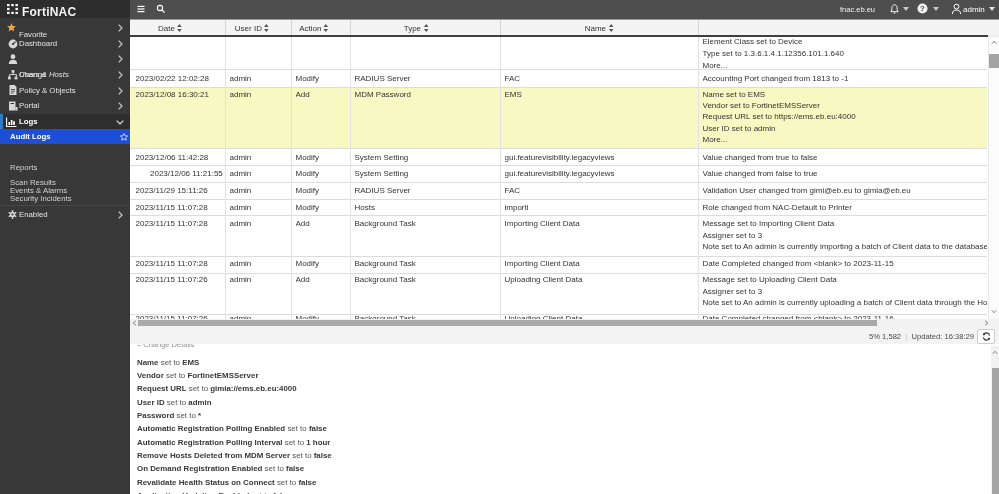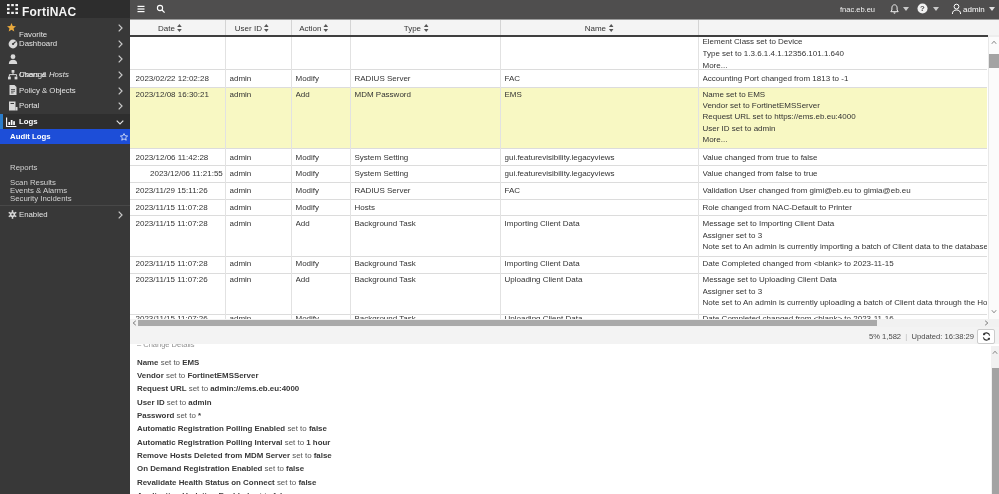--- a/index.html
+++ b/index.html
@@ -343,20 +343,23 @@
     </div>
     <div class="cell" style="left:99.5px;top:164.6px;width:61.5px;">
       <div>admin</div>
     </div>
     <div class="cell" style="left:165.5px;top:164.6px;width:54.5px;">
       <div>Modify</div>
     </div>
     <div class="cell" style="left:224.5px;top:164.6px;width:145.5px;">
       <div>Hosts</div>
     </div>
+    <div class="cell" style="left:374.5px;top:164.6px;width:193.5px;">
+      <div>importi</div>
+    </div>
     <div class="cell" style="left:572.5px;top:164.6px;width:385.5px;">
       <div>Role changed from NAC-Default to Printer</div>
     </div>
     <div class="abs" style="left:0;top:178px;width:857px;height:1px;background:#dcdcdc;"></div>
     <div class="cell" style="left:5.5px;top:181.3px;width:89.5px;">
       <div>2023/11/15 11:07:28</div>
     </div>
     <div class="cell" style="left:99.5px;top:181.3px;width:61.5px;">
       <div>admin</div>
     </div>
@@ -458,21 +461,21 @@
 <path d="M1.6 0.8 L1.3 3.6 L4 3.2 Z" fill="#333"></path>
 <path d="M8.4 9.2 L8.7 6.4 L6 6.8 Z" fill="#333"></path>
 </svg>
 
 <div class="abs" style="left:130px;top:344px;width:985px;height:150px;background:#fff;overflow:hidden;">
 <div class="abs" style="left:7px;top:-4.5px;font-size:7.5px;color:#909090;">– Change Details</div>
 </div>
 <div id="cdlines">
     <div class="cd-line" style="top:357.8px;"><b>Name</b> set to <b>EMS</b></div>
     <div class="cd-line" style="top:371.1px;"><b>Vendor</b> set to <b>FortinetEMSServer</b></div>
-    <div class="cd-line" style="top:384.40000000000003px;"><b>Request URL</b> set to <b>admin://ems.eb.eu:4000</b></div>
+    <div class="cd-line" style="top:384.40000000000003px;"><b>Request URL</b> set to <b>gimia://ems.eb.eu:4000</b></div>
     <div class="cd-line" style="top:397.70000000000005px;"><b>User ID</b> set to <b>admin</b></div>
     <div class="cd-line" style="top:411px;"><b>Password</b> set to <b>*</b></div>
     <div class="cd-line" style="top:424.3px;"><b>Automatic Registration Polling Enabled</b> set to <b>false</b></div>
     <div class="cd-line" style="top:437.6px;text-align:center;"><b>Automatic Registration Polling Interval</b> set to <b>1 hour</b></div>
     <div class="cd-line" style="top:450.90000000000003px;"><b>Remove Hosts Deleted from MDM Server</b> set to <b>false</b></div>
     <div class="cd-line" style="top:464.20000000000005px;"><b>On Demand Registration Enabled</b> set to <b>false</b></div>
     <div class="cd-line" style="top:477.5px;"><b>Revalidate Health Status on Connect</b> set to <b>false</b></div>
     <div class="cd-line" style="top:490.8px;"><b>Application Updating Enabled</b> set to <b>false</b></div>
   </div>
 

